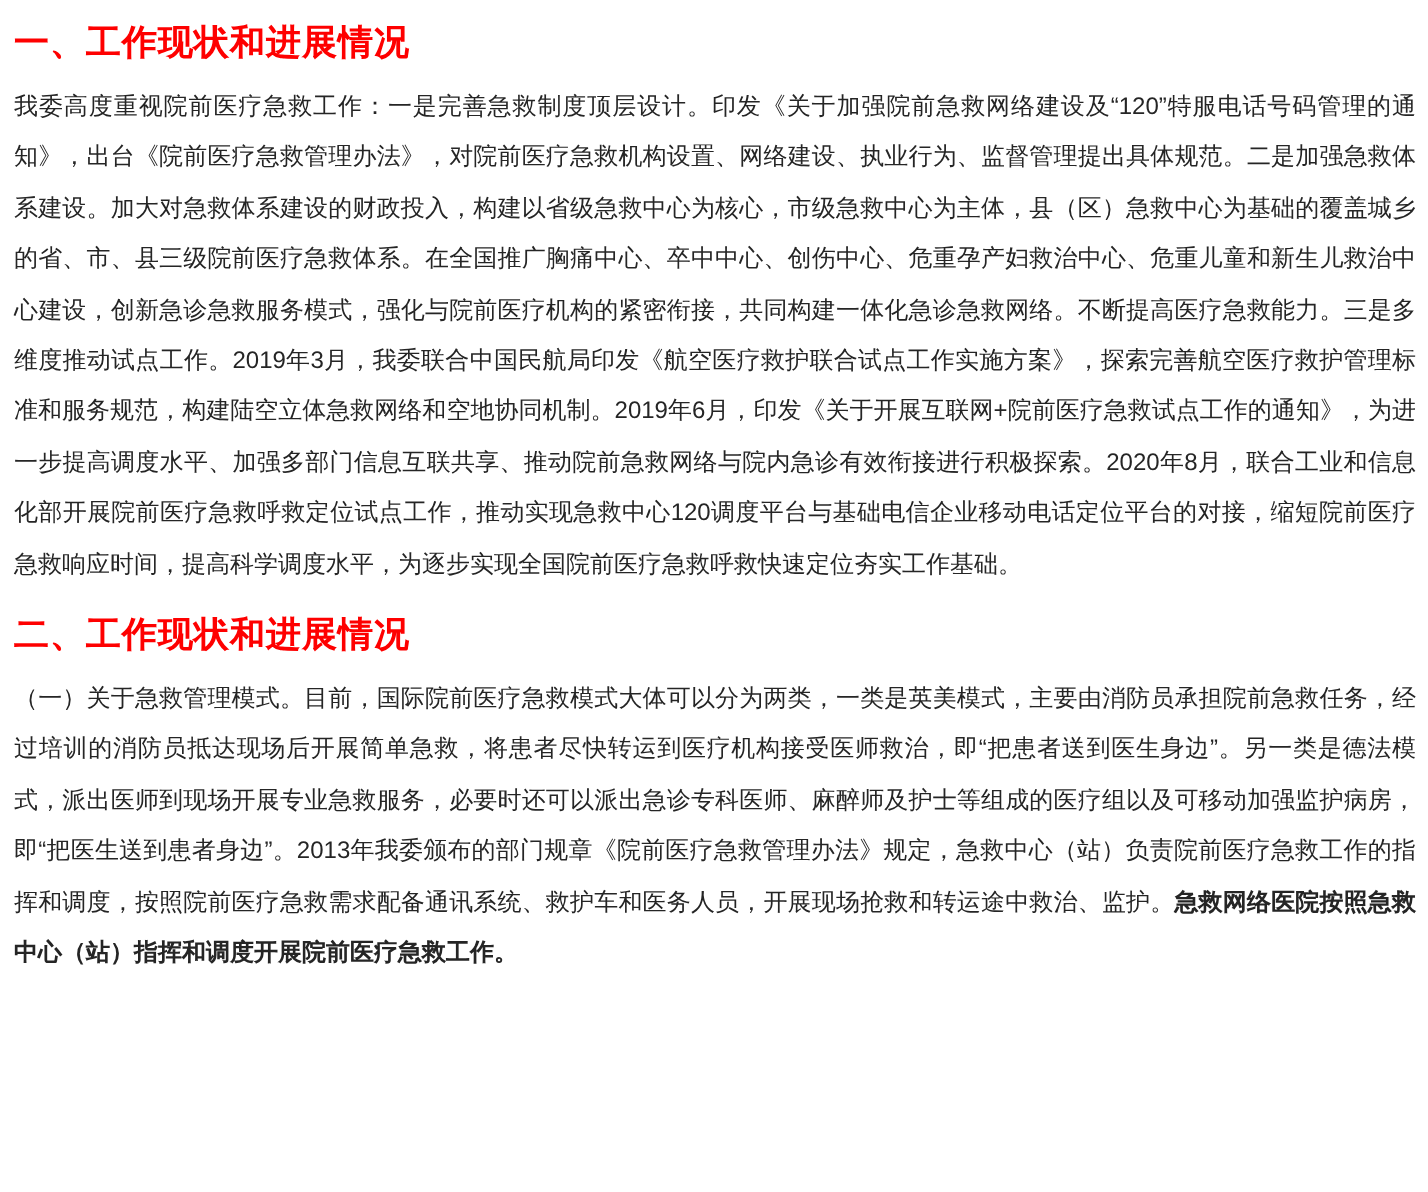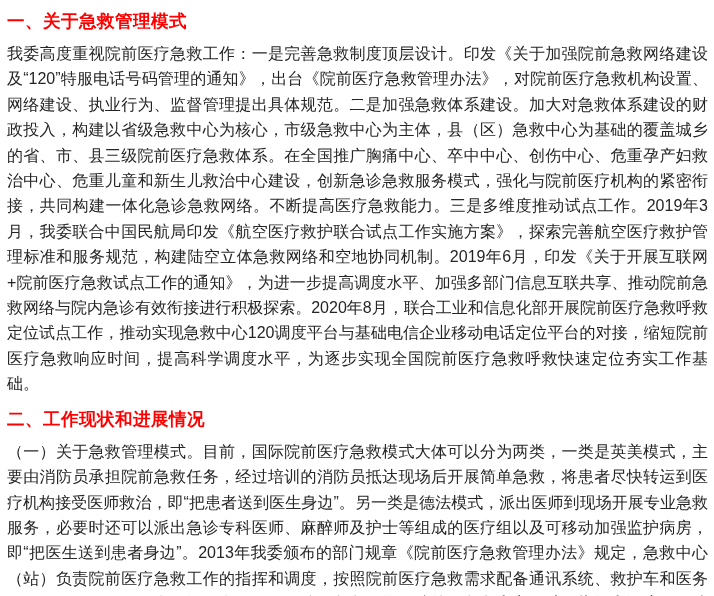--- a/index.html
+++ b/index.html
@@ -25,37 +25,37 @@
   }
   .section-heading {
     color: var(--heading-red);
     font-size: 17.5px;
     font-weight: bold;
     line-height: 22px;
     margin: 4px 0 9px 0;
     letter-spacing: 0.5px;
   }
   .para {
-    font-size: 16px;
+    font-size: 12px;
     line-height: 25.4px;
     text-align: justify;
     text-justify: inter-character;
     margin: 0 0 11px 0;
     word-break: break-all;
   }
   .bold-span {
     font-weight: bold;
   }
 </style>
 </head>
 <body>
 
 <div class="doc">
 
-  <h2 class="section-heading">一、关于急救管理模式</h2>
+  <h2 class="section-heading">一、工作现状和进展情况</h2>
 
   <p class="para"><span>我委高度重视院前医疗急救工作：一是完善急救制度顶层设计。印发《关于加强院前急救网络建设及“120”特服电话号码管理的通知》，出台《院前医疗急救管理办法》，对院前医疗急救机构设置、网络建设、执业行为、监督管理提出具体规范。二是加强急救体系建设。加大对急救体系建设的财政投入，构建以省级急救中心为核心，市级急救中心为主体，县（区）急救中心为基础的覆盖城乡的省、市、县三级院前医疗急救体系。在全国推广胸痛中心、卒中中心、创伤中心、危重孕产妇救治中心、危重儿童和新生儿救治中心建设，创新急诊急救服务模式，强化与院前医疗机构的紧密衔接，共同构建一体化急诊急救网络。不断提高医疗急救能力。三是多维度推动试点工作。2019年3月，我委联合中国民航局印发《航空医疗救护联合试点工作实施方案》，探索完善航空医疗救护管理标准和服务规范，构建陆空立体急救网络和空地协同机制。2019年6月，印发《关于开展互联网+院前医疗急救试点工作的通知》，为进一步提高调度水平、加强多部门信息互联共享、推动院前急救网络与院内急诊有效衔接进行积极探索。2020年8月，联合工业和信息化部开展院前医疗急救呼救定位试点工作，推动实现急救中心120调度平台与基础电信企业移动电话定位平台的对接，缩短院前医疗急救响应时间，提高科学调度水平，为逐步实现全国院前医疗急救呼救快速定位夯实工作基础。</span></p>
 
   <h2 class="section-heading">二、工作现状和进展情况</h2>
 
   <p class="para"><span>（一）关于急救管理模式。目前，国际院前医疗急救模式大体可以分为两类，一类是英美模式，主要由消防员承担院前急救任务，经过培训的消防员抵达现场后开展简单急救，将患者尽快转运到医疗机构接受医师救治，即“把患者送到医生身边”。另一类是德法模式，派出医师到现场开展专业急救服务，必要时还可以派出急诊专科医师、麻醉师及护士等组成的医疗组以及可移动加强监护病房，即“把医生送到患者身边”。2013年我委颁布的部门规章《院前医疗急救管理办法》规定，急救中心（站）负责院前医疗急救工作的指挥和调度，按照院前医疗急救需求配备通讯系统、救护车和医务人员，开展现场抢救和转运途中救治、监护。</span><span class="bold-span">急救网络医院按照急救中心（站）指挥和调度开展院前医疗急救工作。</span></p>
 
 </div>
 
 </body></html>

